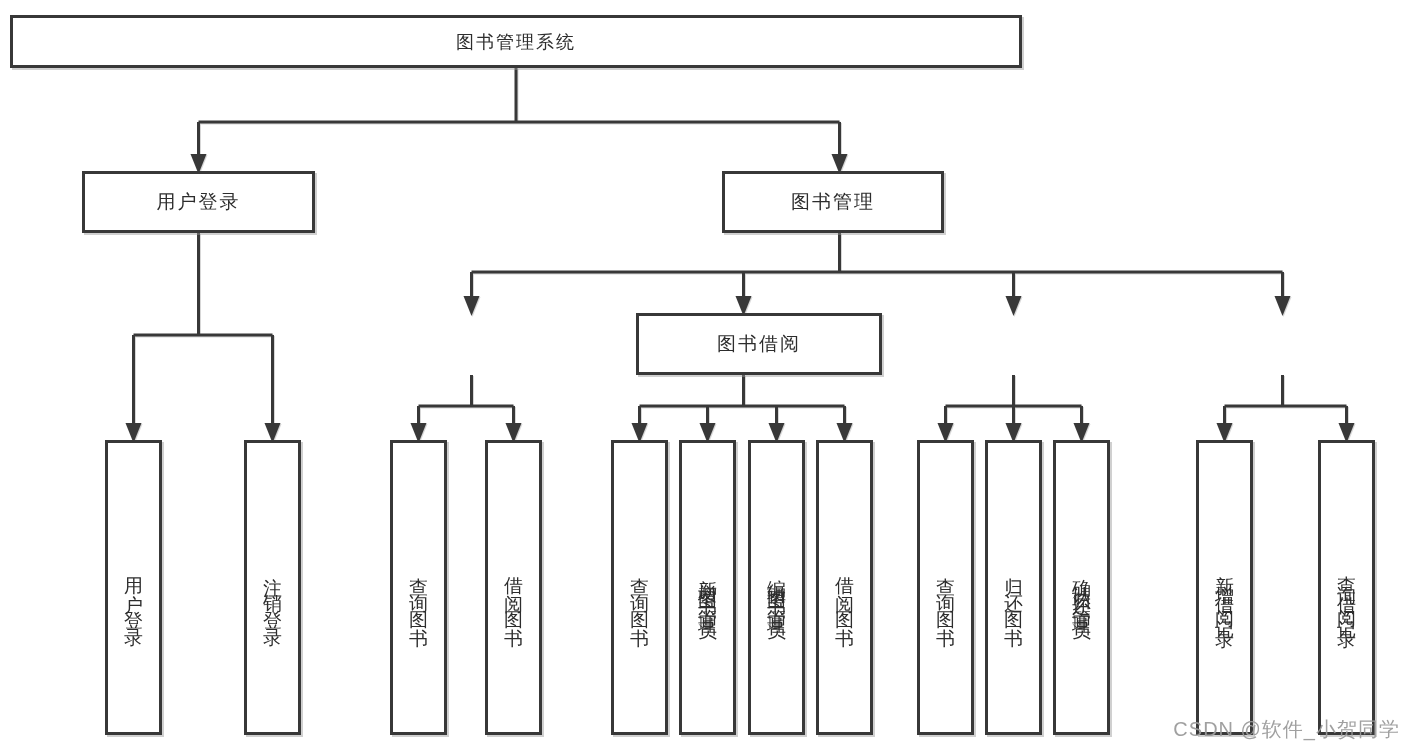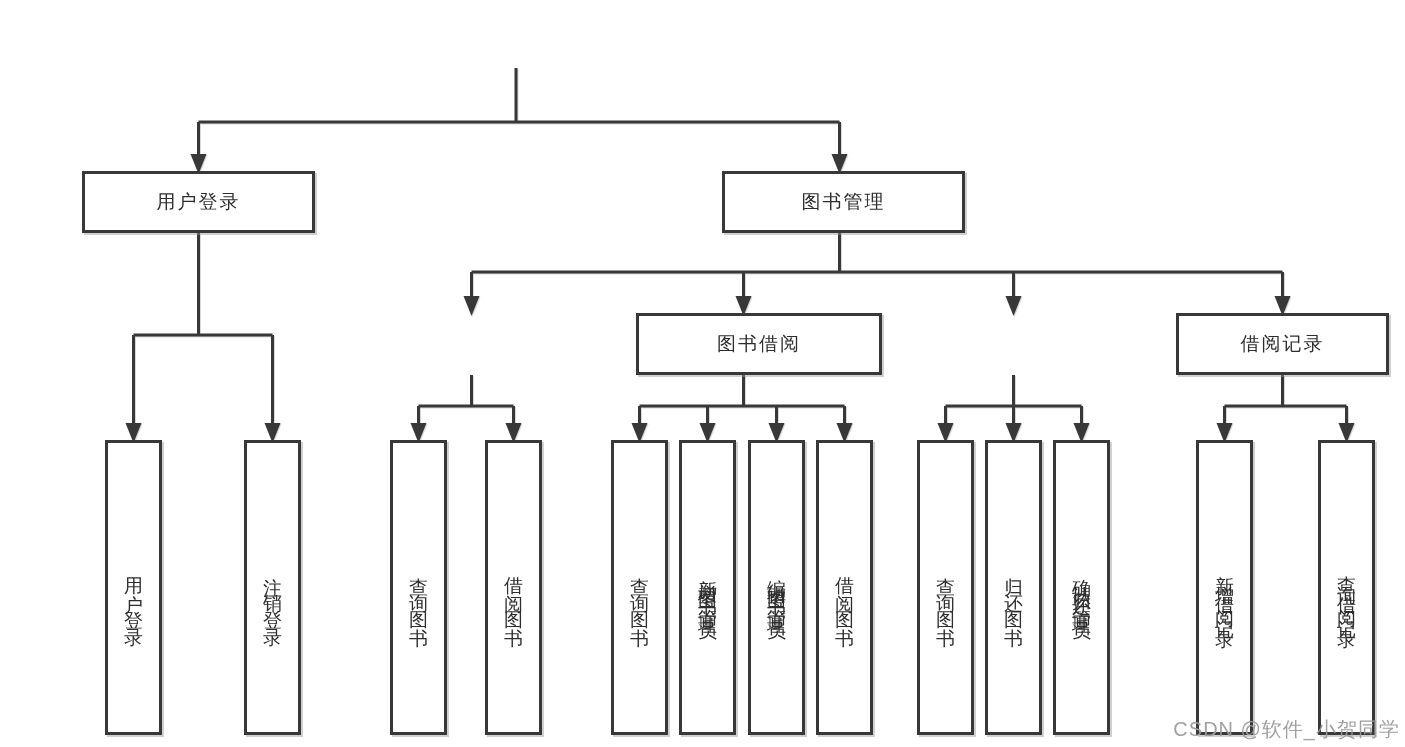--- a/index.html
+++ b/index.html
@@ -67,33 +67,33 @@
         <polygon points="768.5,423 784.5,423 776.5,443"></polygon>
         <polygon points="836.5,423 852.5,423 844.5,443"></polygon>
         <polygon points="937.5,423 953.5,423 945.5,443"></polygon>
         <polygon points="1005.5,423 1021.5,423 1013.5,443"></polygon>
         <polygon points="1073.5,423 1089.5,423 1081.5,443"></polygon>
         <polygon points="1216.5,423 1232.5,423 1224.5,443"></polygon>
         <polygon points="1338.5,423 1354.5,423 1346.5,443"></polygon>
       </g>
     </svg>
 
+  <div class="node hnode root" style="left:10px;top:15px;width:1012px;height:53px">
+    <span>图书管理系统</span>
+  </div>
 
   <div class="node hnode" style="left:82px;top:171px;width:233px;height:62px">
     <span>用户登录</span>
   </div>
-  <div class="node hnode" style="left:722px;top:171px;width:243px;height:62px">
+  <div class="node hnode" style="left:722px;top:171px;width:222px;height:62px">
     <span>图书管理</span>
   </div>
 
   <div class="node hnode" style="left:636px;top:313px;width:246px;height:62px">
     <span>图书借阅</span>
-  </div>
-  <div class="node hnode" style="left:1176px;top:313px;width:213px;height:62px">
-    <span>借阅记录</span>
   </div>
 
   <div class="node leaf sp-lg" style="left:105px;top:440px;width:57px;height:295px">
     <span>用户登录</span>
   </div>
   <div class="node leaf sp-lg" style="left:244px;top:440px;width:57px;height:295px">
     <span>注销登录</span>
   </div>
   <div class="node leaf sp-lg" style="left:390px;top:440px;width:57px;height:295px">
     <span>查询图书</span>

